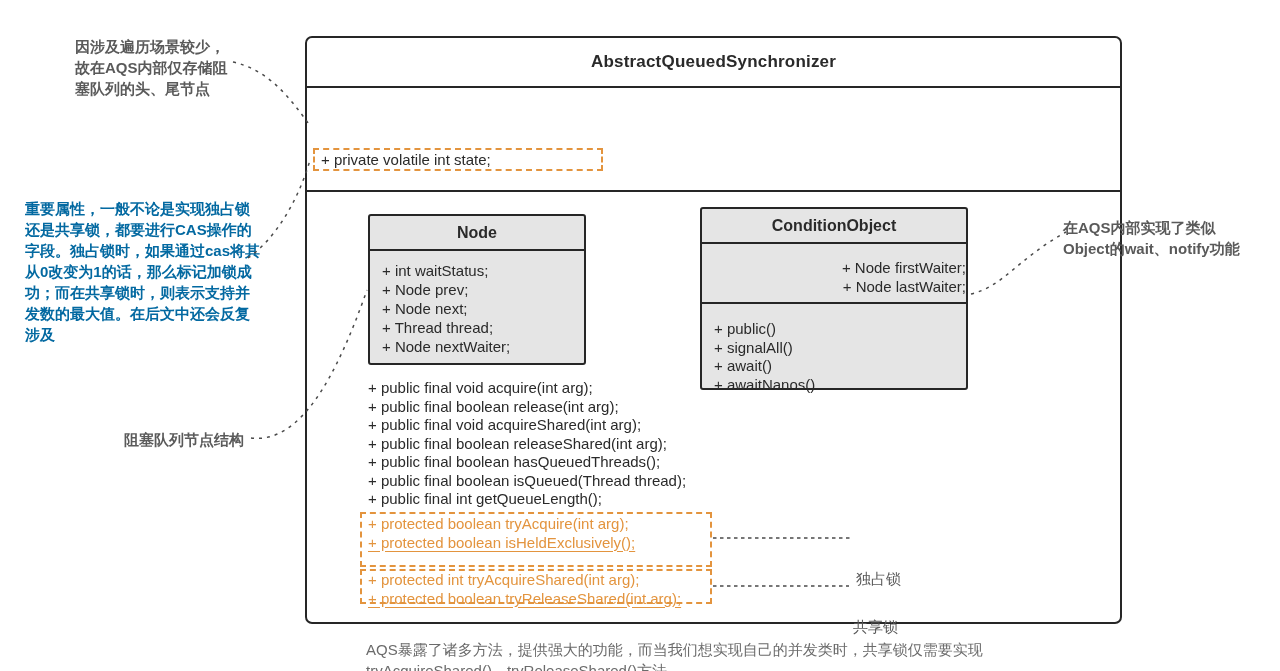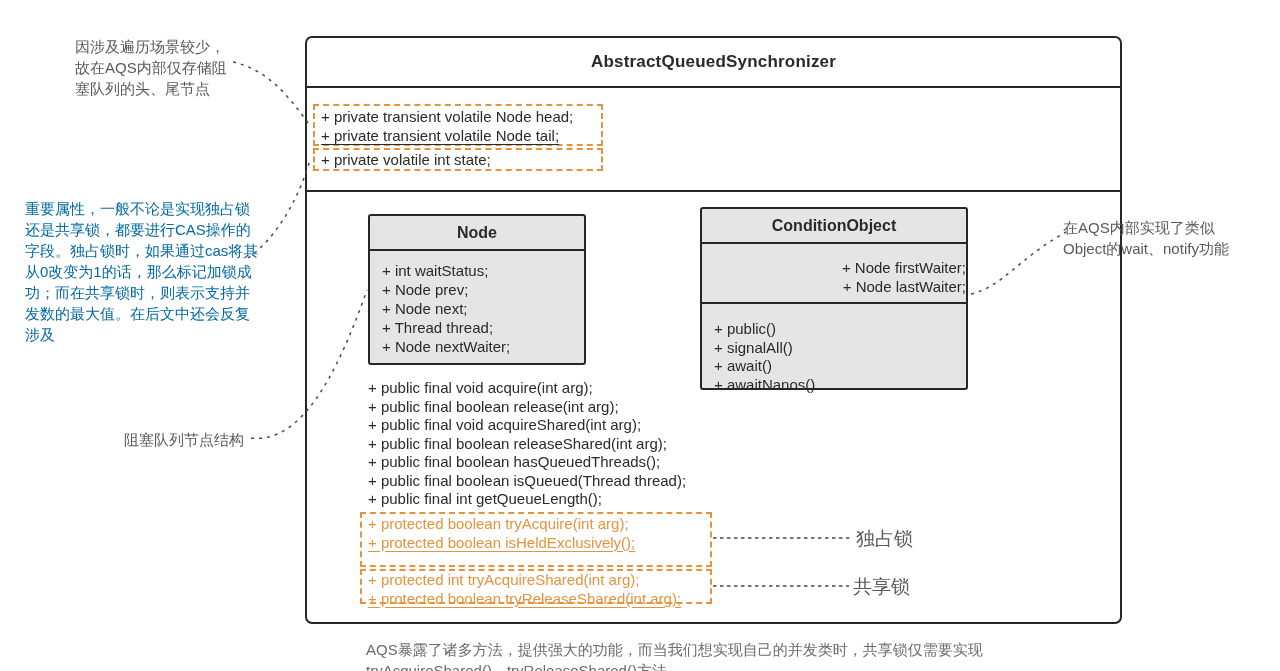--- a/index.html
+++ b/index.html
@@ -50,46 +50,42 @@
   .cond-fields div{line-height:19px;white-space:nowrap;text-align:right;}
   .cond-methods{padding:16px 0 0 12px;}
   .cond-methods div{line-height:18.6px;white-space:nowrap;}
   
   .pub-methods{position:absolute;left:61px;top:187px;}
   .pub-methods div{line-height:18.5px;white-space:nowrap;}
   .orange-boxA{left:53px;top:320px;width:352px;height:55px;padding:1px 0 0 6px;}
   .orange-boxB{left:53px;top:377px;width:352px;height:35px;padding:0 0 0 6px;}
   .orange-line{line-height:18.5px;white-space:nowrap;color:#E3943E;}
   
-  .note{white-space:pre-line;font-size:15px;}
+  .note{white-space:pre-line;font-size:15px;font-weight:bold;}
   .note-gray{color:#5a5a5a;line-height:21px;}
   .note-red{color:#0369a1;line-height:21px;}
   .note-head-tail{left:75px;top:36px;}
   .note-state{left:25px;top:198px;width:240px;}
   .note-node{left:124px;top:429px;}
   .note-cond{left:1063px;top:217px;}
-  .lock-label{font-size:19px;color:#5a5a5a;line-height:18px;}
+  .lock-label{font-size:15px;color:#5a5a5a;line-height:18px;margin-top:40px;}
   .label-exclusive{left:856px;top:530px;}
   .label-shared{left:853px;top:578px;}
   .caption{left:366px;top:639px;color:#6b6b6b;font-size:15px;line-height:21px;white-space:pre-line;}
   
   .overlay{left:0;top:0;width:1280px;height:671px;z-index:5;pointer-events:none;}
 </style>
 </head>
 <body>
 
 <div class="abs aqs-box">
 
   <div class="aqs-title">AbstractQueuedSynchronizer</div>
 
   <div class="aqs-fields">
-    <div class="dash-box fields-box1">
-      <div class="field-line">+ private transient volatile Node head;</div>
-      <div class="field-line u">+ private transient volatile Node tail;</div>
-    </div>
     <div class="dash-box fields-box2">
       <div class="field-line">+ private volatile int state;</div>
     </div>
   </div>
 
   <div class="aqs-body">
 
     <div class="inner-box node-box">
       <div class="inner-title">Node</div>
       <div class="inner-list">

